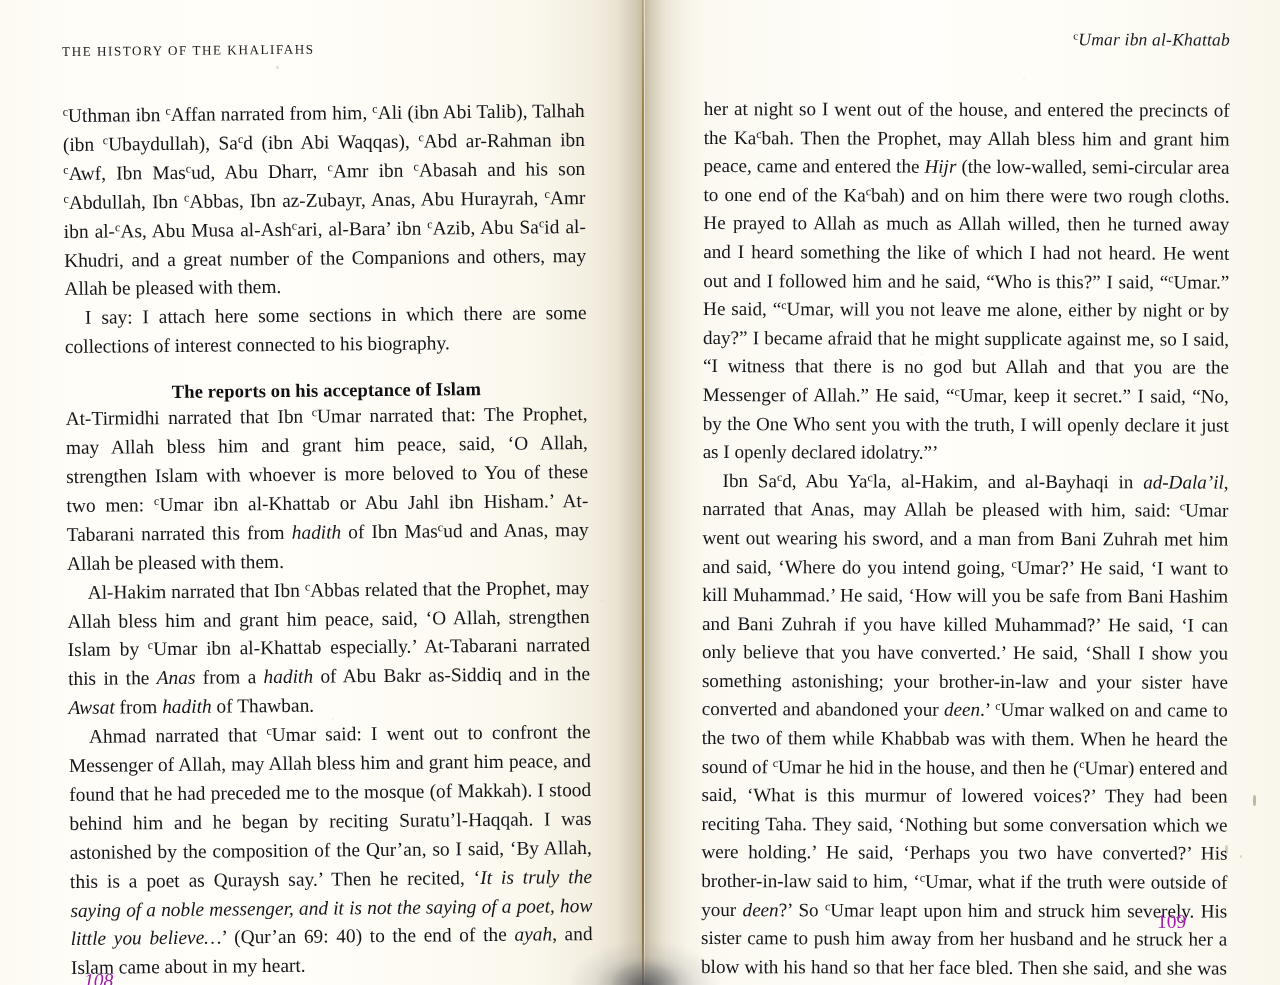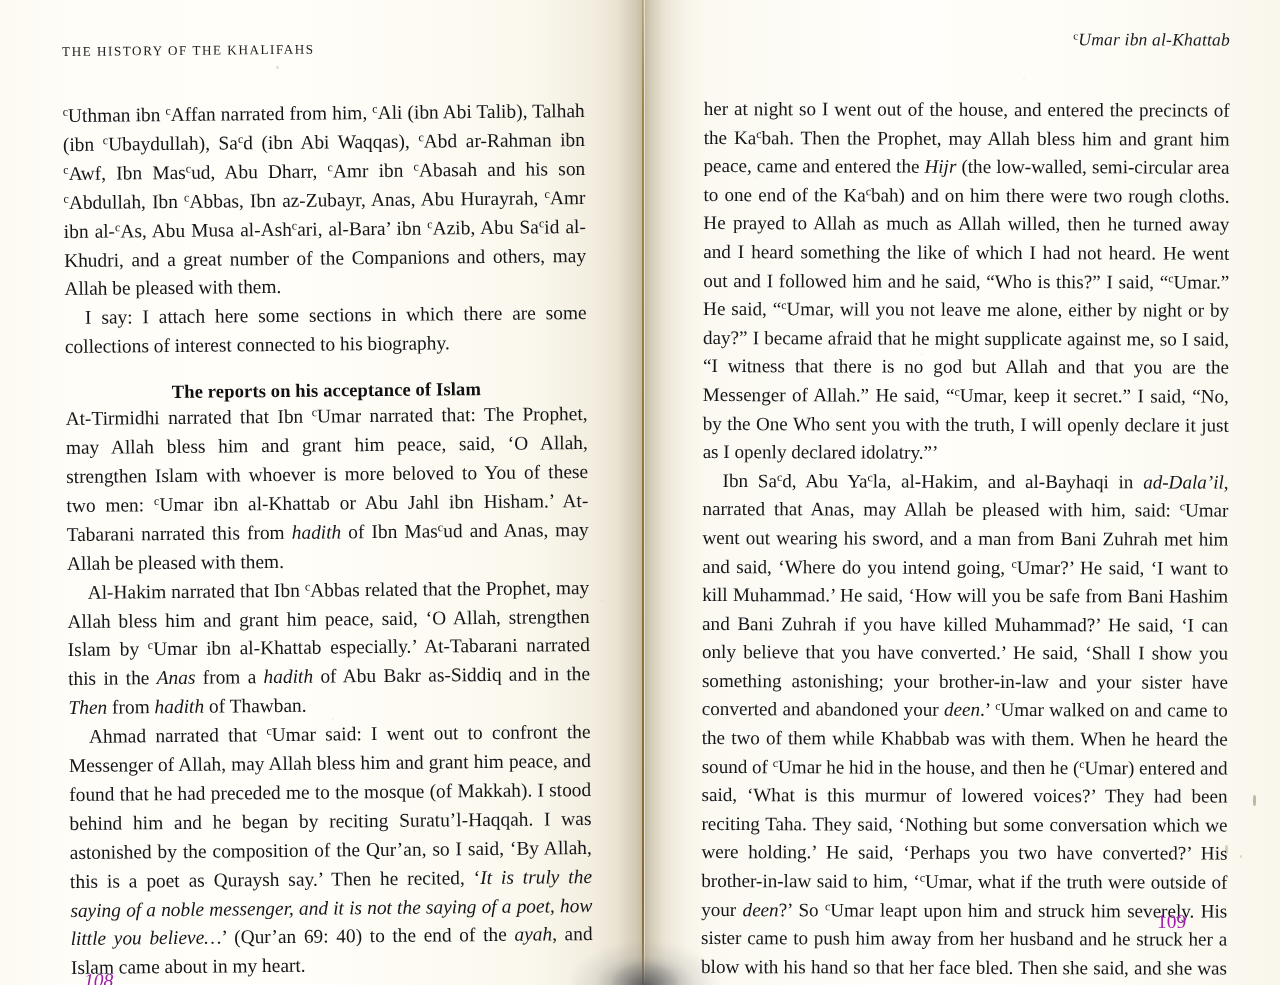--- a/index.html
+++ b/index.html
@@ -258,21 +258,21 @@
       I say: I attach here some sections in which there are some collections of interest connected to his biography.
     </p>
 
     <h2 class="section-title">The reports on his acceptance of Islam</h2>
 
     <p class="para noindent">
       At-Tirmidhi narrated that Ibn <span class="sup-ayn">c</span>Umar narrated that: The Prophet, may Allah bless him and grant him peace, said, ‘O Allah, strengthen Islam with whoever is more beloved to You of these two men: <span class="sup-ayn">c</span>Umar ibn al-Khattab or Abu Jahl ibn Hisham.’ At-Tabarani narrated this from <i>hadith</i> of Ibn Mas<span class="sup-ayn">c</span>ud and Anas, may Allah be pleased with them.
     </p>
 
     <p class="para indent">
-      Al-Hakim narrated that Ibn <span class="sup-ayn">c</span>Abbas related that the Prophet, may Allah bless him and grant him peace, said, ‘O Allah, strengthen Islam by <span class="sup-ayn">c</span>Umar ibn al-Khattab especially.’ At-Tabarani narrated this in the <i>Anas</i> from a <i>hadith</i> of Abu Bakr as-Siddiq and in the <i>Then</i> from <i>hadith</i> of Thawban.
+      Al-Hakim narrated that Ibn <span class="sup-ayn">c</span>Abbas related that the Prophet, may Allah bless him and grant him peace, said, ‘O Allah, strengthen Islam by <span class="sup-ayn">c</span>Umar ibn al-Khattab especially.’ At-Tabarani narrated this in the <i>Anas</i> from a <i>hadith</i> of Abu Bakr as-Siddiq and in the <i>Awsat</i> from <i>hadith</i> of Thawban.
     </p>
 
     <p class="para indent">
       Ahmad narrated that <span class="sup-ayn">c</span>Umar said: I went out to confront the Messenger of Allah, may Allah bless him and grant him peace, and found that he had preceded me to the mosque (of Makkah). I stood behind him and he began by reciting Suratu’l-Haqqah. I was astonished by the composition of the Qur’an, so I said, ‘By Allah, this is a poet as Quraysh say.’ Then he recited, ‘<i>It is truly the saying of a noble messenger, and it is not the saying of a poet, how little you believe</i><i>…</i>’ (Qur’an 69: 40) to the end of the <i>ayah</i>, and Islam came about in my heart.
     </p>
 
     <p class="para indent">
       Ibn Abi Jabir narrated that Jabir said: The beginning of <span class="sup-ayn">c</span>Umar’s Islam was that Umar said, ‘My sister’s time to give birth came to
     </p>
   </div>

